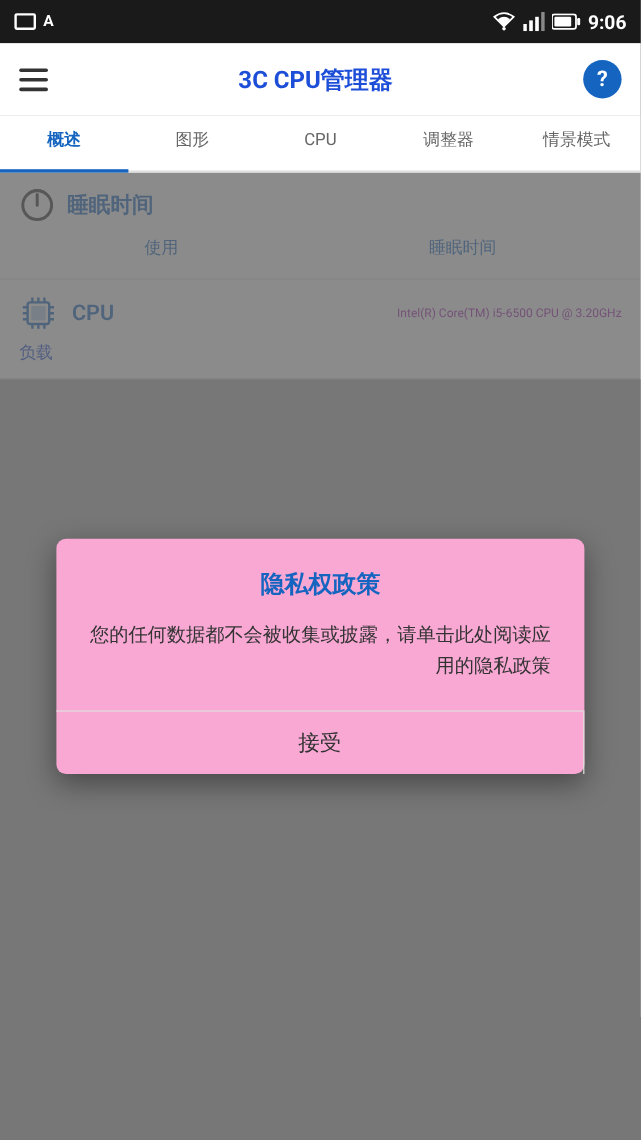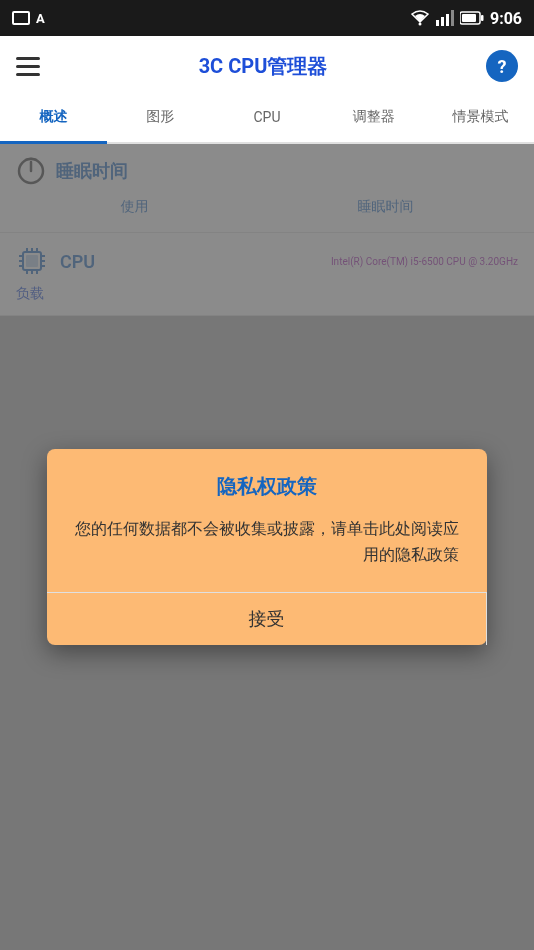--- a/index.html
+++ b/index.html
@@ -219,21 +219,21 @@
       top: 0; left: 0; right: 0; bottom: 0;
       background: rgba(100,100,100,0.75);
       display: flex;
       align-items: center;
       justify-content: center;
       z-index: 100;
     }
 
     
     .dialog {
-      background: #fdba74;
+      background: #f9a8d4;
       border-radius: 8px;
       width: 440px;
       padding: 24px 20px 0 20px;
       box-shadow: 0 8px 24px rgba(0,0,0,0.4);
     }
     .dialog-title {
       text-align: center;
       font-size: 20px;
       font-weight: 700;
       color: #1565c0;

